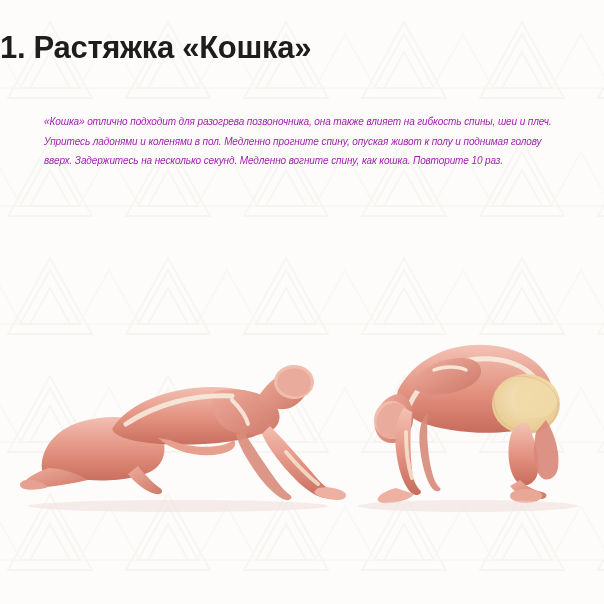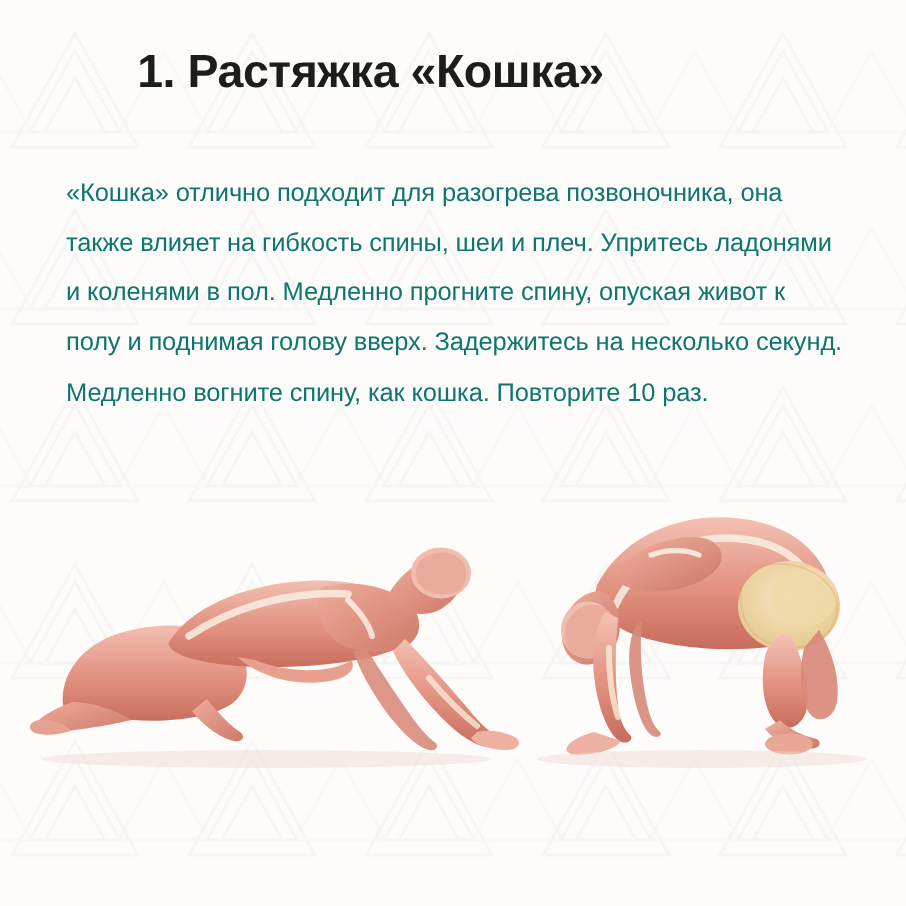--- a/index.html
+++ b/index.html
@@ -27,39 +27,40 @@
     inset: 0;
     pointer-events: none;
     opacity: 0.5;
   }
 
   .title {
     position: absolute;
     top: 30px;
     left: 0;
     width: 494px;
-    text-align: center;
+    text-align: left;
     font-family: "Liberation Sans", sans-serif;
     font-size: 31px;
     font-weight: bold;
     letter-spacing: -0.3px;
     color: #1d1d1b;
     line-height: 1.15;
   }
 
   .body-text {
     position: absolute;
     top: 112px;
     left: 44px;
     width: 520px;
     font-family: "Liberation Sans", sans-serif;
-    font-size: 17px;
+    font-size: 10px;
     line-height: 1.95;
-    color: #0f766e;
+    color: #a21caf;
     letter-spacing: -0.1px;
+    font-style: italic;
   }
 
   .figures {
     position: absolute;
     top: 320px;
     left: 0;
     width: 604px;
     height: 220px;
   }
 

